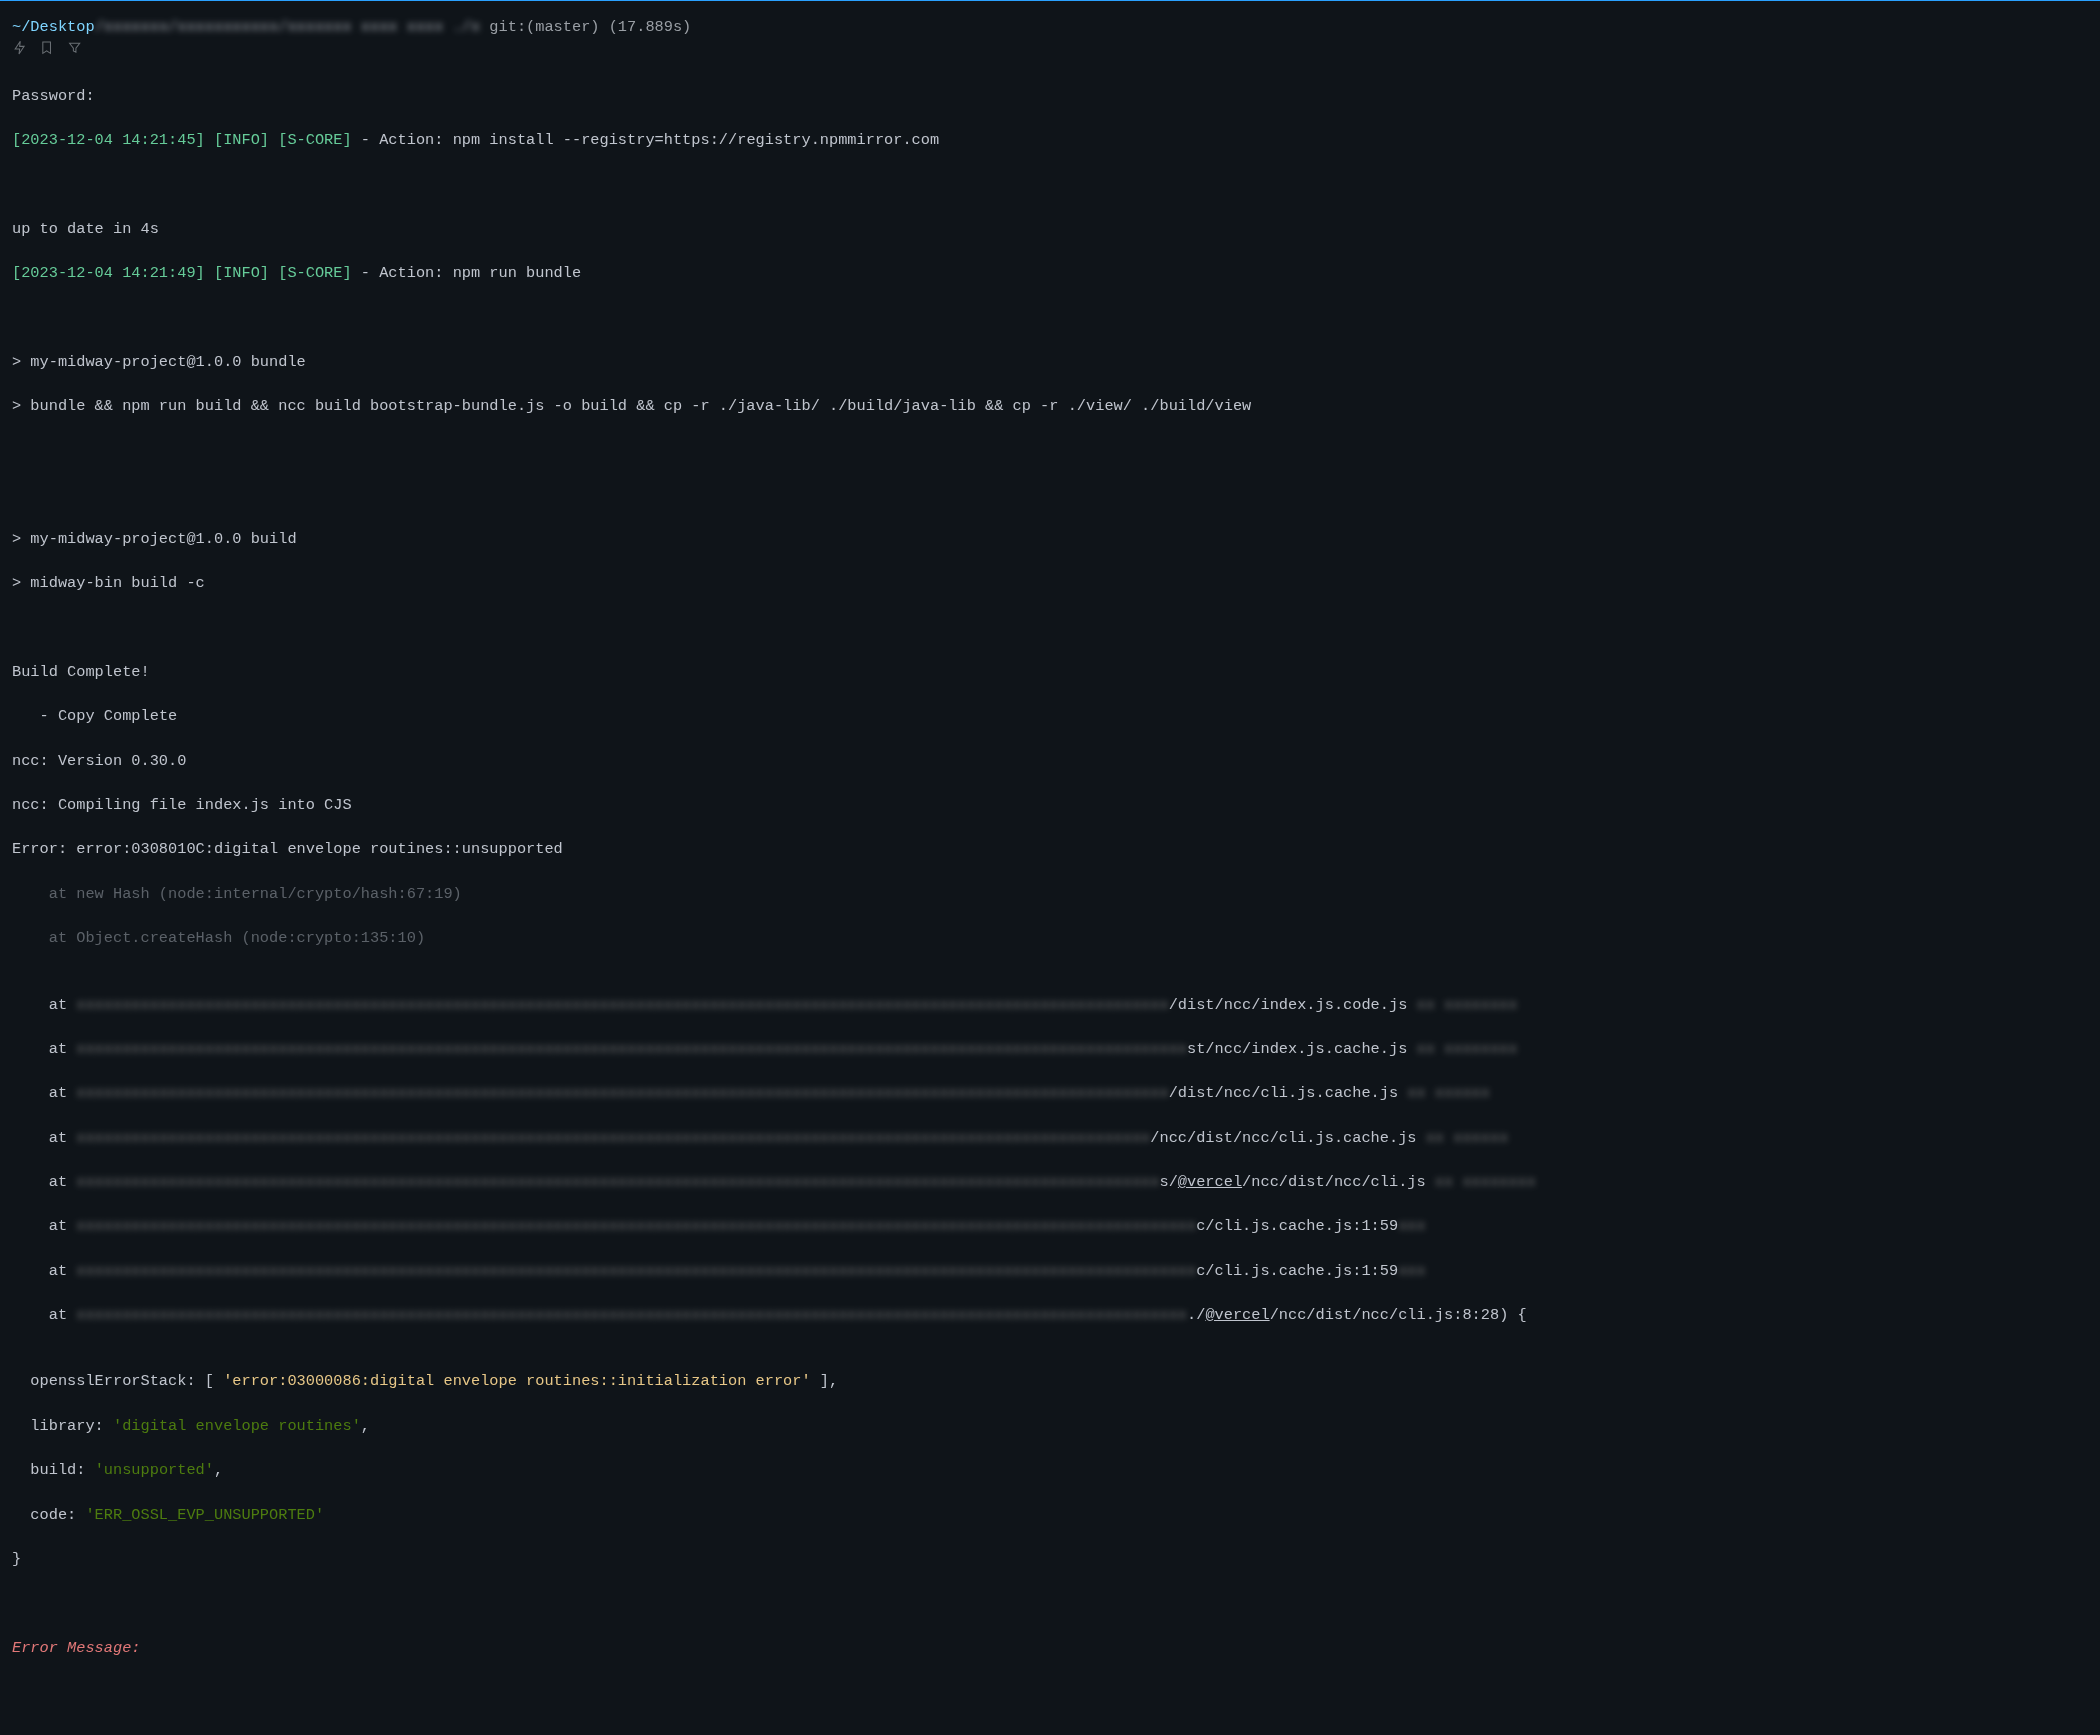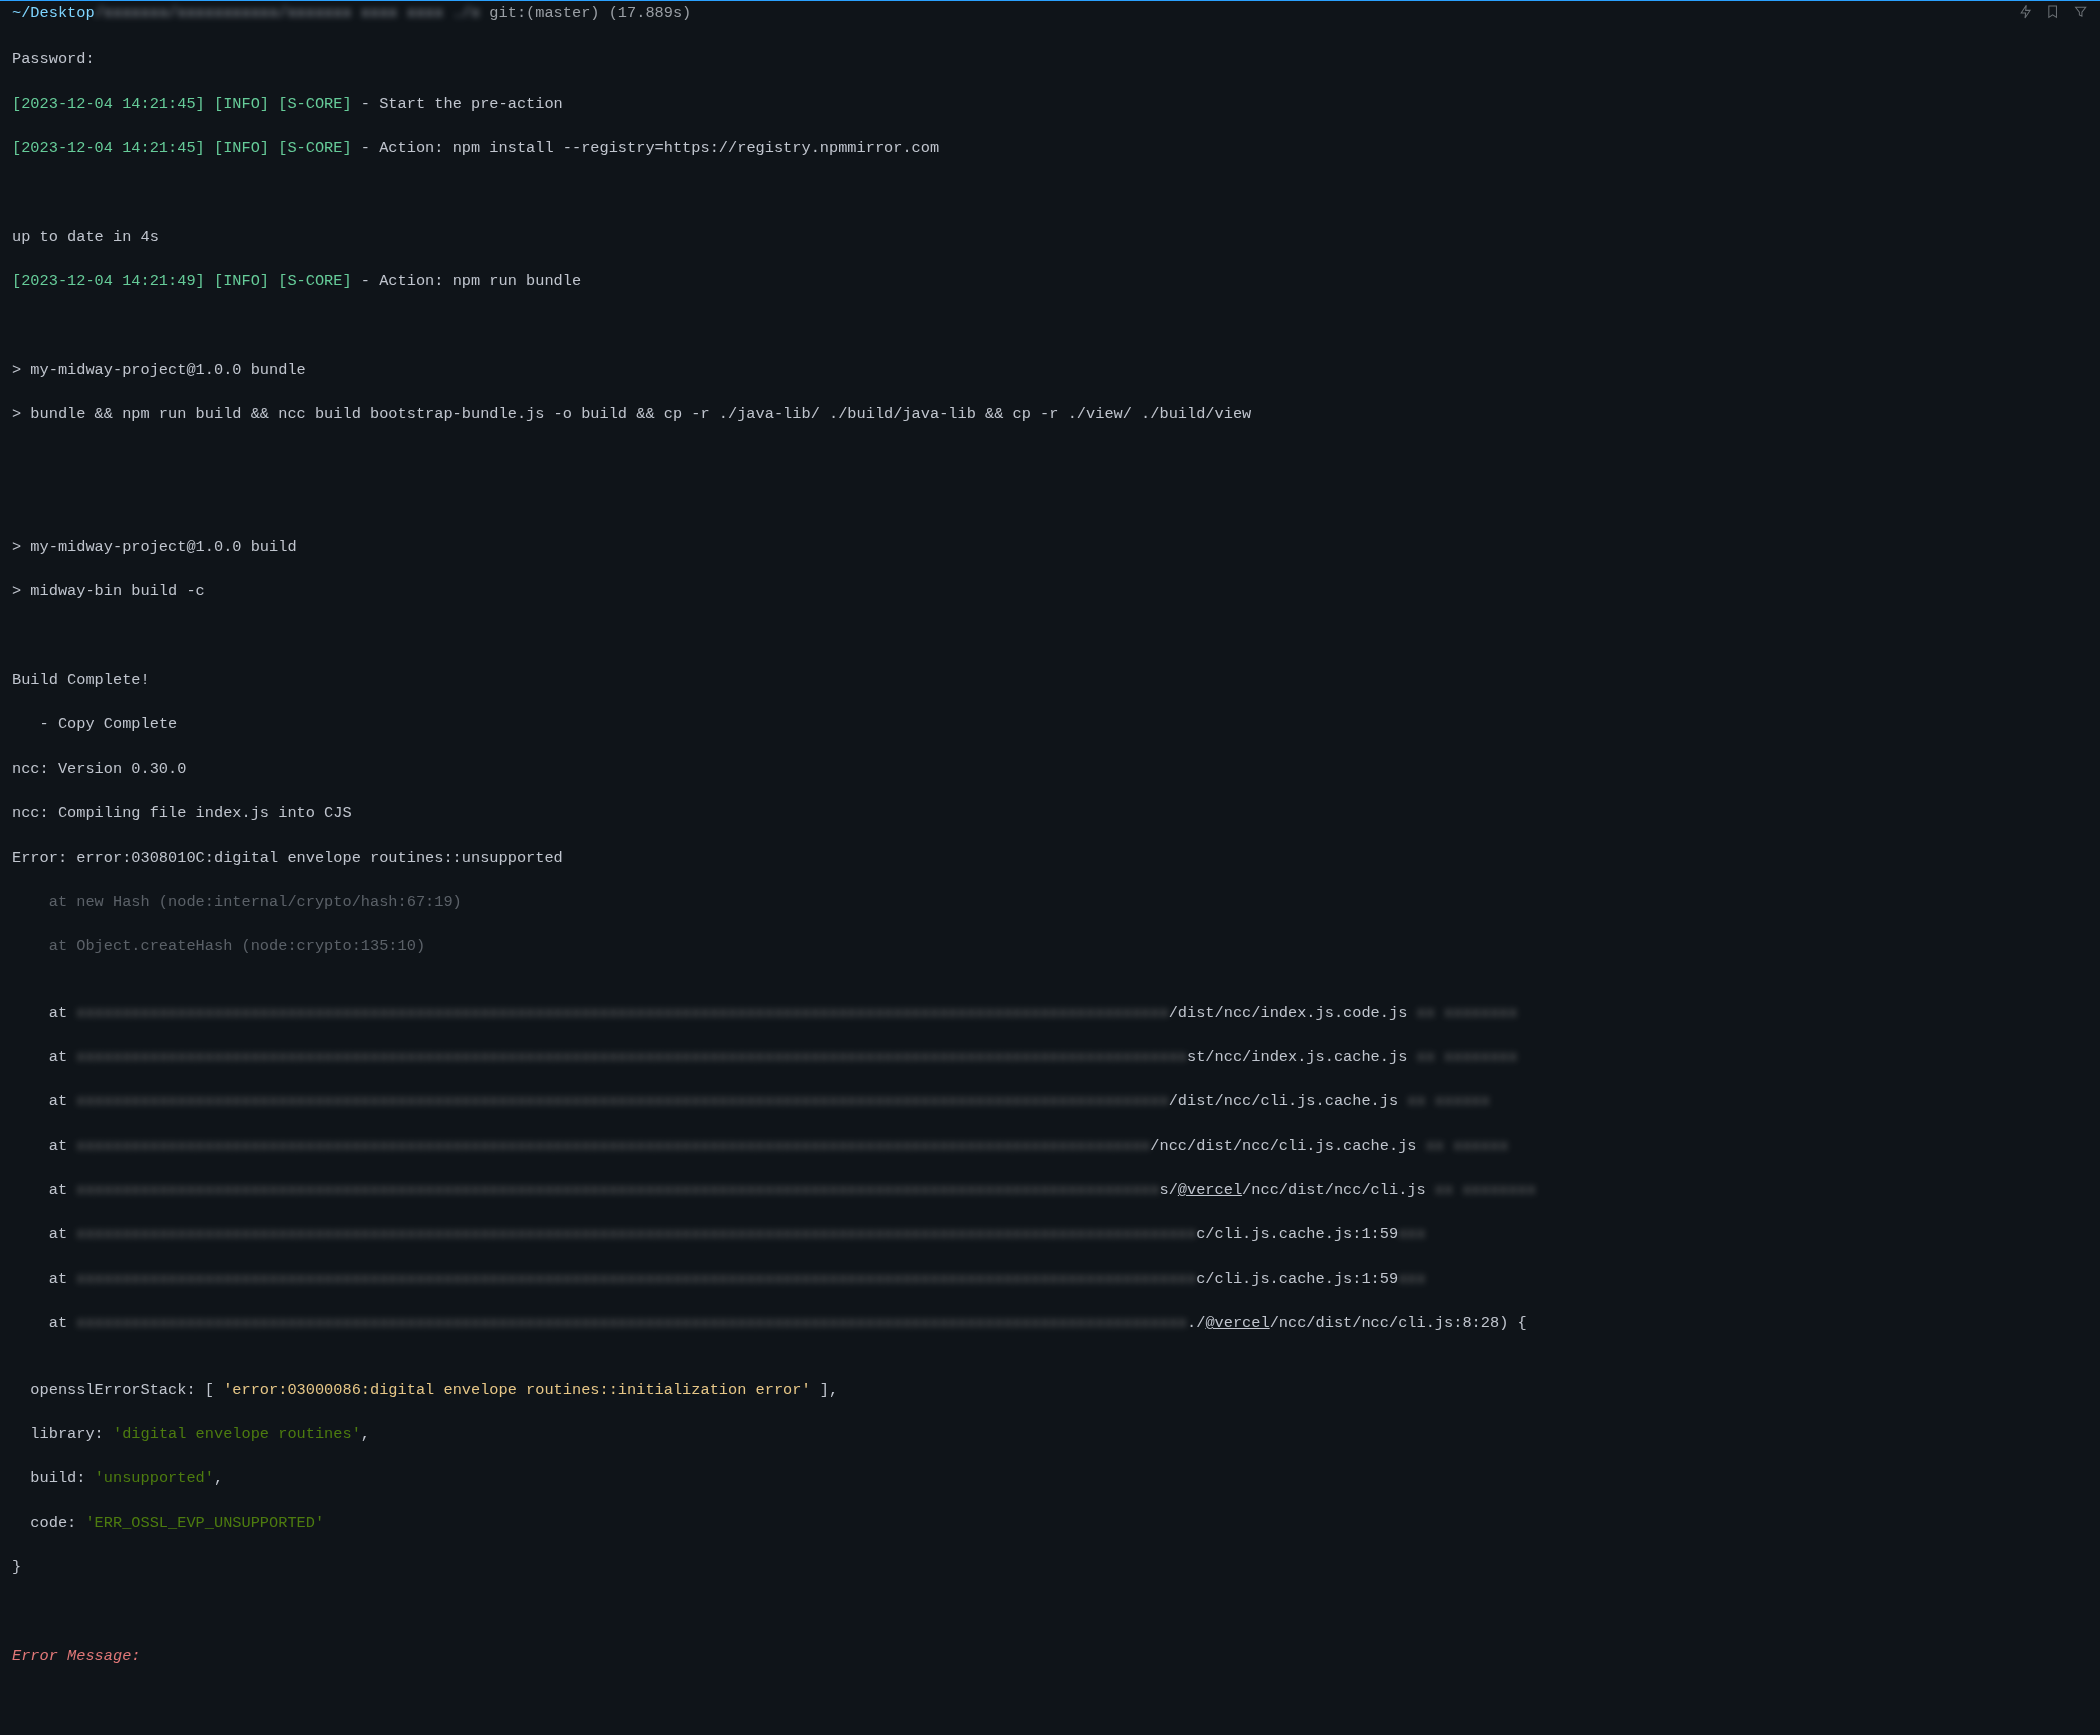--- a/index.html
+++ b/index.html
@@ -8,24 +8,25 @@
     background: #0f1419;
     color: #c0c5ce;
     font-family: "Menlo", "Consolas", "Courier New", monospace;
     font-size: 15.3px;
     line-height: 1.45;
     width: 100%;
     overflow-x: hidden;
   }
   .topbar {
     border-top: 1.7px solid #2aa1ff;
-    padding: 1px 12px 0 12px;
+    padding: 15px 12px 0 12px;
     display: flex;
     justify-content: space-between;
     align-items: flex-start;
+    flex-direction: column;
   }
   .path-group { white-space: pre; }
   .path-tilde { color: #7fd5ff; }
   .blurred { filter: blur(3.4px); opacity: 0.85; }
   .git-info { color: #9a9fa5; }
   .icons { display: flex; gap: 12px; color: #6b7075; padding-top: 1.7px; }
   .icons svg { width: 15.3px; height: 15.3px; stroke: #6b7075; fill: none; stroke-width: 1.6; }
   .term {
     padding: 0 12px 17px 12px;
     white-space: pre;
@@ -57,21 +58,20 @@
           <path d="M6 3h12v18l-6-4-6 4z"></path>
         </svg></span>
     <span><svg viewBox="0 0 24 24">
           <path d="M4 5h16l-6 8v6l-4-2v-4z"></path>
         </svg></span>
   </div>
 </div>
 
 <div class="term">
 <div class="plain">Password:</div>
-<div><span class="info-bracket">[2023-12-04 14:21:45] [INFO] [S-CORE]</span><span class="plain"> - Start the pre-action</span></div>
 <div><span class="info-bracket">[2023-12-04 14:21:45] [INFO] [S-CORE]</span><span class="plain"> - Action: npm install --registry=https://registry.npmmirror.com</span></div>
 <div>&nbsp;</div>
 <div class="plain">up to date in 4s</div>
 <div><span class="info-bracket">[2023-12-04 14:21:49] [INFO] [S-CORE]</span><span class="plain"> - Action: npm run bundle</span></div>
 <div>&nbsp;</div>
 <div class="plain">&gt; my-midway-project@1.0.0 bundle</div>
 <div class="plain">&gt; bundle &amp;&amp; npm run build &amp;&amp; ncc build bootstrap-bundle.js -o build &amp;&amp; cp -r ./java-lib/ ./build/java-lib &amp;&amp; cp -r ./view/ ./build/view</div>
 <div>&nbsp;</div>
 <div>&nbsp;</div>
 <div class="plain">&gt; my-midway-project@1.0.0 build</div>

